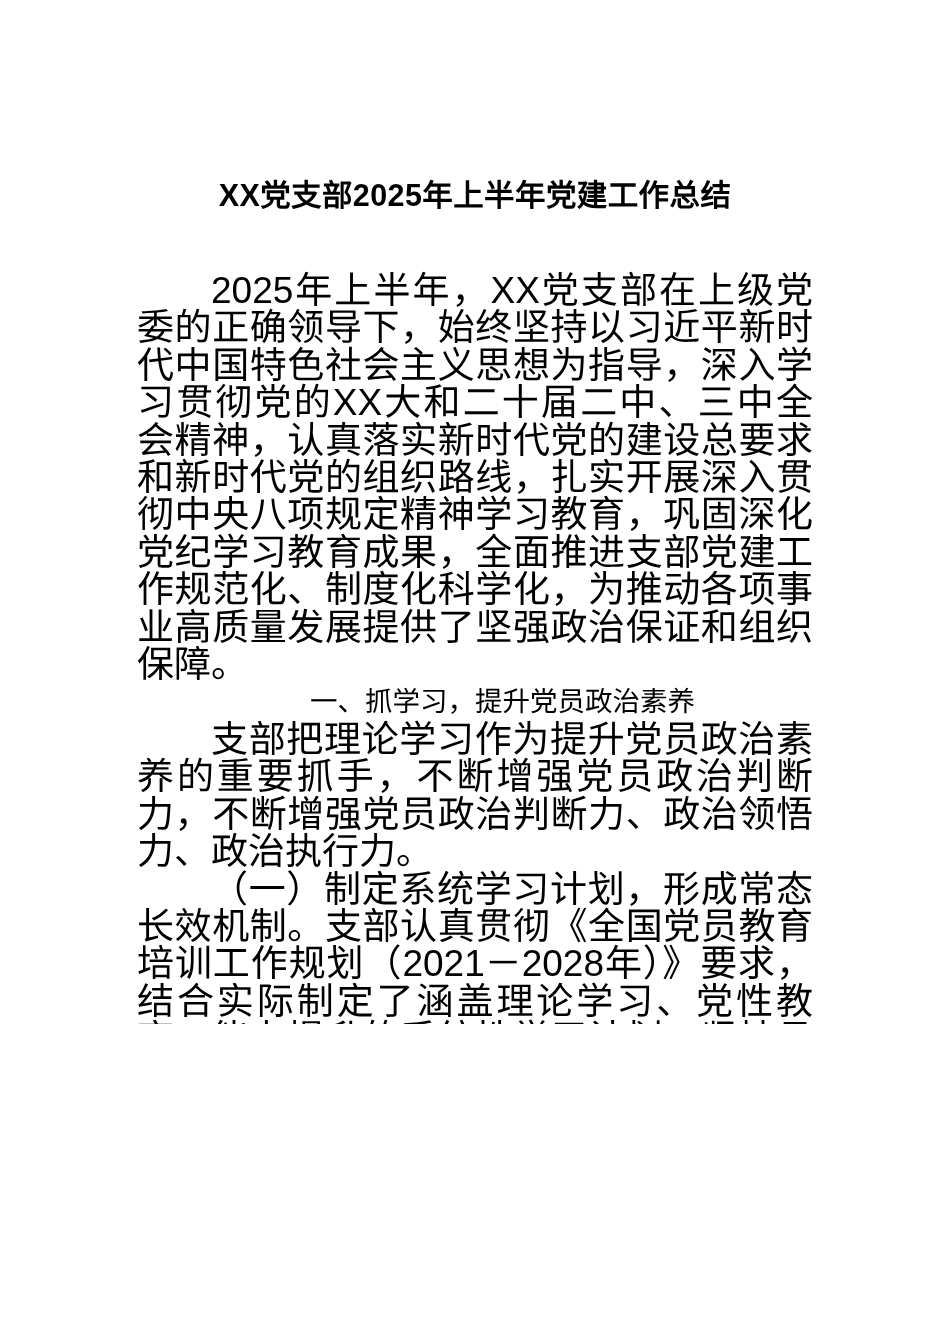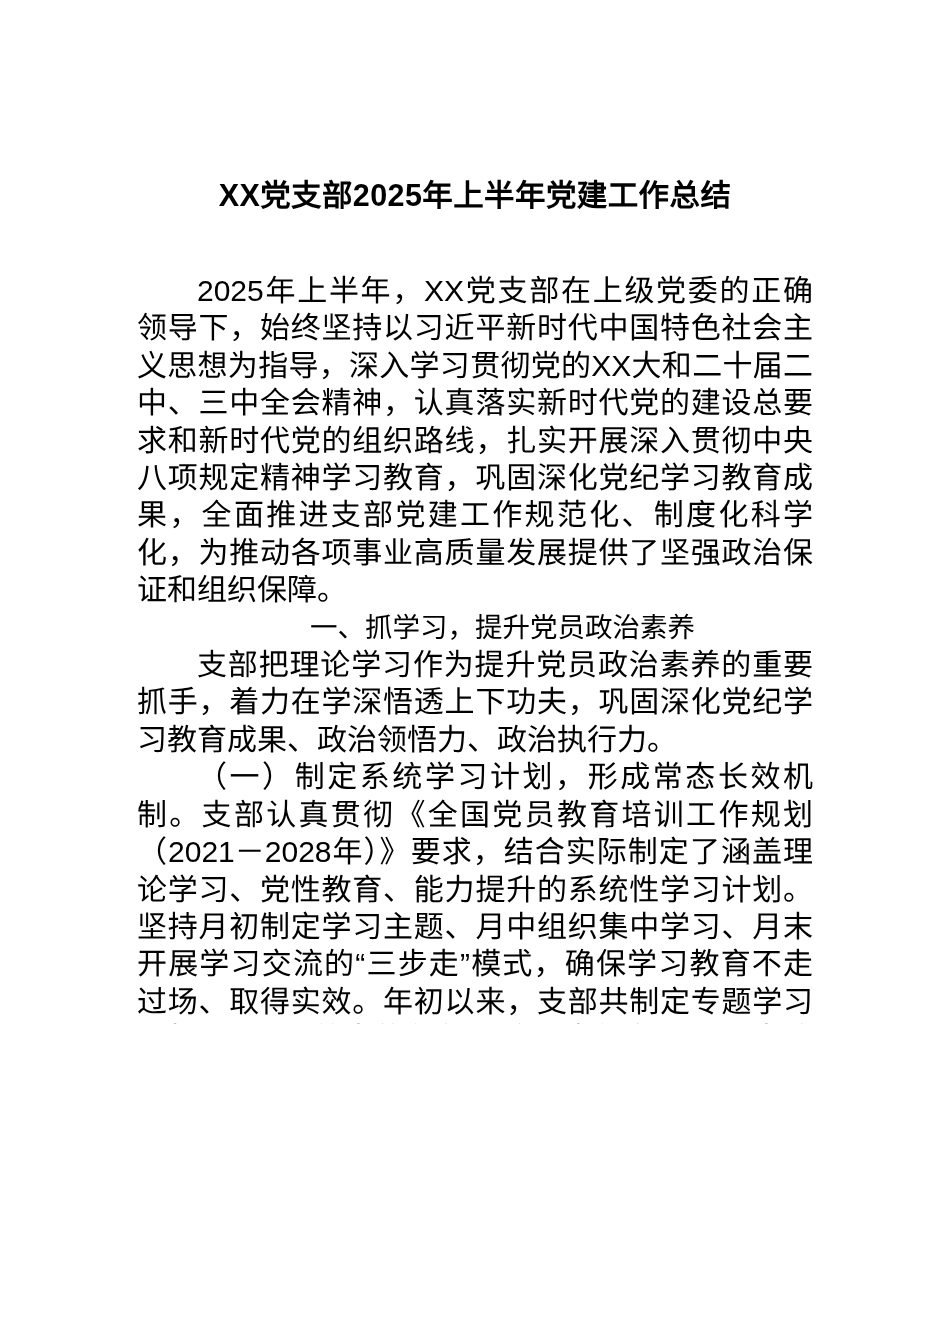--- a/index.html
+++ b/index.html
@@ -35,21 +35,21 @@
     font-size: 30.5px;
     font-weight: 700;
     line-height: 40px;
     letter-spacing: 0.4px;
     padding-top: 175px;
     white-space: nowrap;
   }
   .para {
     margin: 0;
     padding: 0;
-    font-size: 30px;
+    font-size: 37px;
     line-height: 37.4px;
     text-align: justify;
     text-justify: inter-ideograph;
     text-align-last: left;
     letter-spacing: 0;
     word-break: break-all;
   }
   .para.indent {
     text-indent: 2em;
   }
@@ -83,21 +83,21 @@
   <div class="doc-body">
 
     <h1 class="doc-title">XX党支部2025年上半年党建工作总结</h1>
 
     <div class="gap-after-title"></div>
 
     <p class="para indent">2025年上半年，XX党支部在上级党委的正确领导下，始终坚持以习近平新时代中国特色社会主义思想为指导，深入学习贯彻党的XX大和二十届二中、三中全会精神，认真落实新时代党的建设总要求和新时代党的组织路线，扎实开展深入贯彻中央八项规定精神学习教育，巩固深化党纪学习教育成果，全面推进支部党建工作规范化、制度化科学化，为推动各项事业高质量发展提供了坚强政治保证和组织保障。</p>
 
     <p class="heading-line">一、抓学习，提升党员政治素养</p>
 
-    <p class="para indent">支部把理论学习作为提升党员政治素养的重要抓手，着力在学深悟透上下功夫，巩固深化党纪学习教育成果、政治领悟力、政治执行力。</p>
+    <p class="para indent">支部把理论学习作为提升党员政治素养的重要抓手，不断增强党员政治判断力，不断增强党员政治判断力、政治领悟力、政治执行力。</p>
 
     <p class="para indent">（一）制定系统学习计划，形成常态长效机制。支部认真贯彻《全国党员教育培训工作规划（2021－2028年）》要求，结合实际制定了涵盖理论学习、党性教育、能力提升的系统性学习计划。坚持月初制定学习主题、月中组织集中学习、月末开展学习交流的“三步走”模式，确保学习教育不走过场、取得实效。年初以来，支部共制定专题学习计划6期，涵盖党的创新理论、党纪条规、时事政策等多个层面。</p>
 
 
   </div>
 
   <div class="page-number">1</div>
 
 </div>
 

